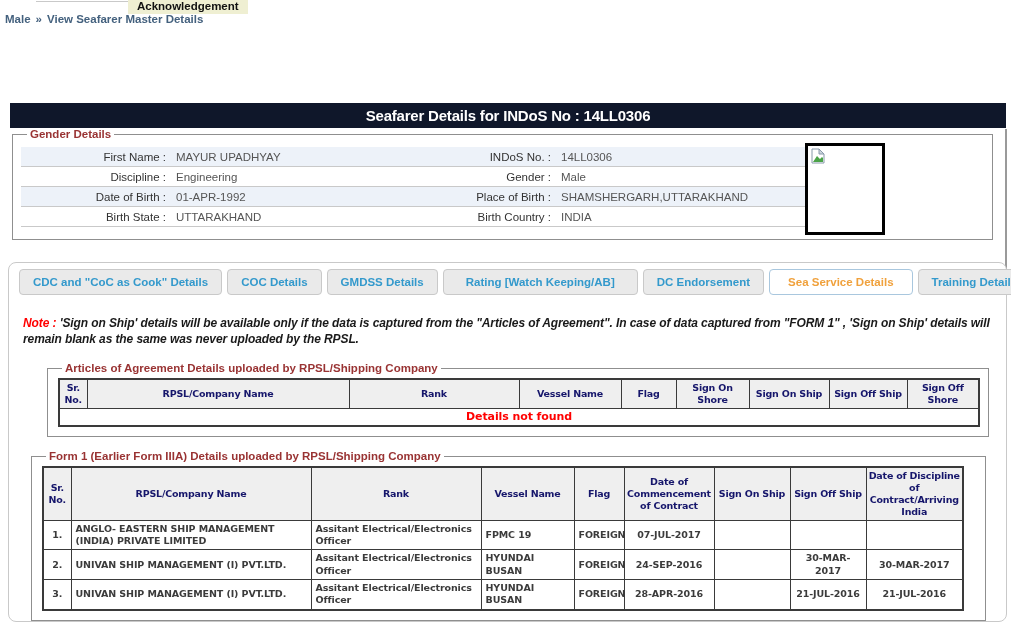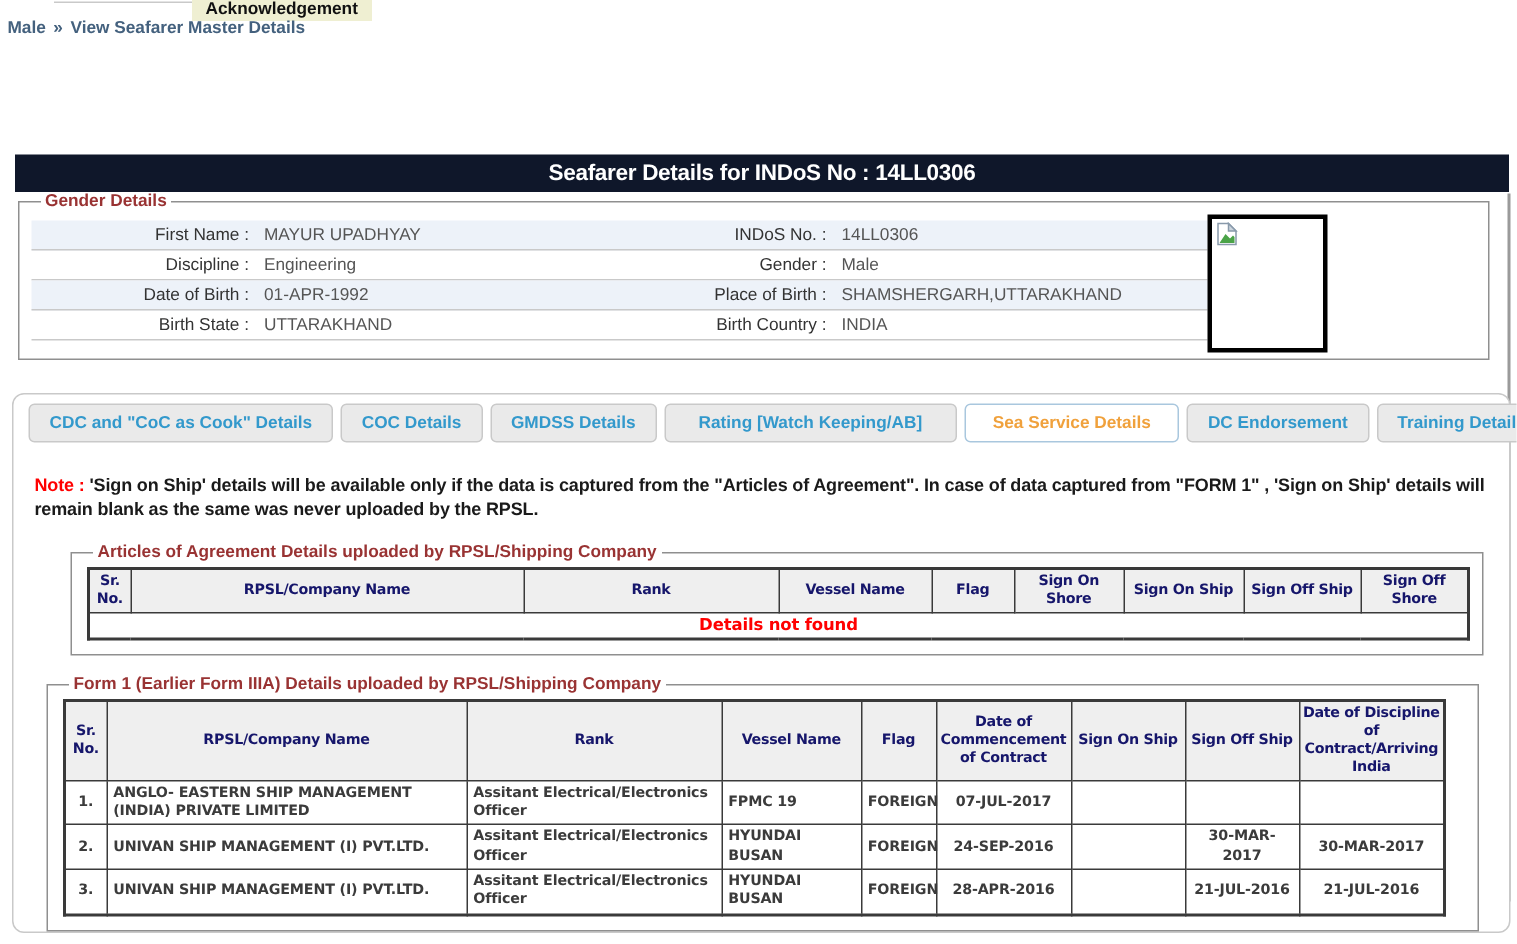--- a/index.html
+++ b/index.html
@@ -58,21 +58,21 @@
   }
   .tabs { display:flex; gap:5px; }
   .tab {
     padding:0 13px; height:26px; line-height:24px; background:#EAEAEA;
     border:1px solid #C9C9C9; border-radius:4px; color:#3399CC;
     font-size:11.5px; font-weight:bold; cursor:pointer; white-space:nowrap;
   }
   .tab.wide { padding:0 22px; }
   .tab.active { background:#fff; color:#F0A13C; border-color:#A9C7DE; padding:0 18px; }
 
-  .note { margin:21px 2px 0 4px; font-size:12px; font-weight:bold; color:#1a1a1a; line-height:1.3; letter-spacing:-0.1px; }
+  .note { margin:21px 2px 0 4px; font-size:12px; font-weight:bold; color:#1a1a1a; line-height:1.3; letter-spacing:-0.1px;font-style:italic; }
   .note .red { color:#FF0000; }
 
   .sub-fieldset { margin:13px 12px 0 12px; padding:2px 8px 9px 8px; }
   .sub-fieldset.first { margin-top:15px;margin-left:28px; }
 
   table { border-collapse:collapse; border:2px solid #3a3a3a; margin-left:2px; margin-top:2px;
           font-family:"DejaVu Sans", sans-serif; table-layout:fixed; width:920px; }
   th { border:1px solid #3a3a3a; background:#EFEFEF; color:#16166B; font-size:9.5px;
        font-weight:bold; text-align:center; padding:2px; letter-spacing:-0.2px; line-height:1.25; }
   th.nowrap { white-space:nowrap; }
@@ -132,22 +132,22 @@
     <path d="M3 14 l4 -6 3 3 2 -2 1 1 v4 z" fill="#4BA348"></path>
   </svg>
 </div>
 
 <div class="tab-panel">
   <div class="tabs">
     <div class="tab">CDC and "CoC as Cook" Details</div>
     <div class="tab">COC Details</div>
     <div class="tab">GMDSS Details</div>
     <div class="tab wide">Rating [Watch Keeping/AB]</div>
+    <div class="tab">DC Endorsement</div>
     <div class="tab active">Sea Service Details</div>
-    <div class="tab">DC Endorsement</div>
     <div class="tab">Training Details</div>
   </div>
 
   <div class="note">
     <span class="red">Note :</span>
     <span>'Sign on Ship' details will be available only if the data is captured from the "Articles of Agreement". In case of data captured from "FORM 1" , 'Sign on Ship' details will remain blank as the same was never uploaded by the RPSL.</span>
   </div>
 
   <fieldset class="sub-fieldset first">
     <legend>Articles of Agreement Details uploaded by RPSL/Shipping Company</legend>

